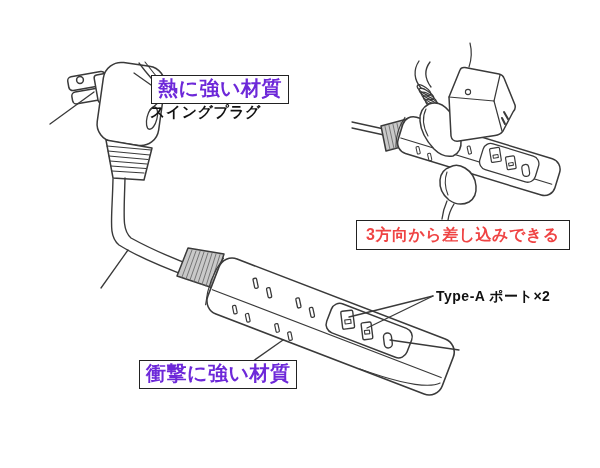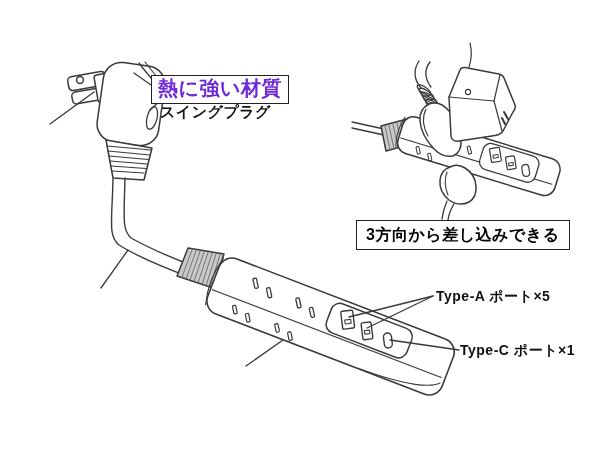--- a/index.html
+++ b/index.html
@@ -14,21 +14,21 @@
     white-space:nowrap;color:#111;
   }
   .tag{
     position:absolute;font-size:20px;font-weight:600;letter-spacing:.5px;
     white-space:nowrap;color:#6d28d9;background:#fff;border:1.6px solid #222;
     padding:0 6px 2px;line-height:1.25;
   }
   .callout{
     position:absolute;left:356px;top:220px;background:#fff;border:1.7px solid #222;
     padding:3px 9px 4px;font-size:16px;font-weight:700;letter-spacing:.5px;
-    line-height:1.32;white-space:nowrap;color:#000000;
+    line-height:1.32;white-space:nowrap;color:#ef4444;
   }
   .small{font-size:14px;}
 </style>
 </head>
 <body>
 
 <div id="canvas">
 
   <svg id="art" width="600" height="468" viewBox="0 0 600 468" stroke="#3a3a3a" fill="none" stroke-width="1.5" stroke-linecap="round" stroke-linejoin="round">
 
@@ -195,25 +195,25 @@
       <line x1="246" y1="366" x2="283" y2="340"></line>
       <line x1="433" y1="296" x2="349" y2="317"></line>
       <line x1="433" y1="296" x2="367" y2="328"></line>
       <line x1="459" y1="350" x2="390" y2="340"></line>
     </g>
   </svg>
 
 
   <div class="tag" style="left:151px;top:75px">熱に強い材質</div>
 
-  <div class="lbl" style="left:160px;top:103px">スイングプラグ</div>
-
-
+  <div class="lbl" style="left:150px;top:103px">スイングプラグ</div>
+
+
+  <div class="tag" style="left:139px;top:360px">衝撃に強い材質</div>
 
   <div class="callout">
     <div>3方向から差し込みできる</div>
   </div>
 
-  <div class="lbl small" style="left:436px;top:288px">Type-A ポート×5</div>
-
-  <div class="lbl small" style="left:460px;top:342px">Type-C ポート×1</div>
+  <div class="lbl small" style="left:436px;top:288px">Type-A ポート×2</div>
+
 
 </div>
 
 </body></html>

